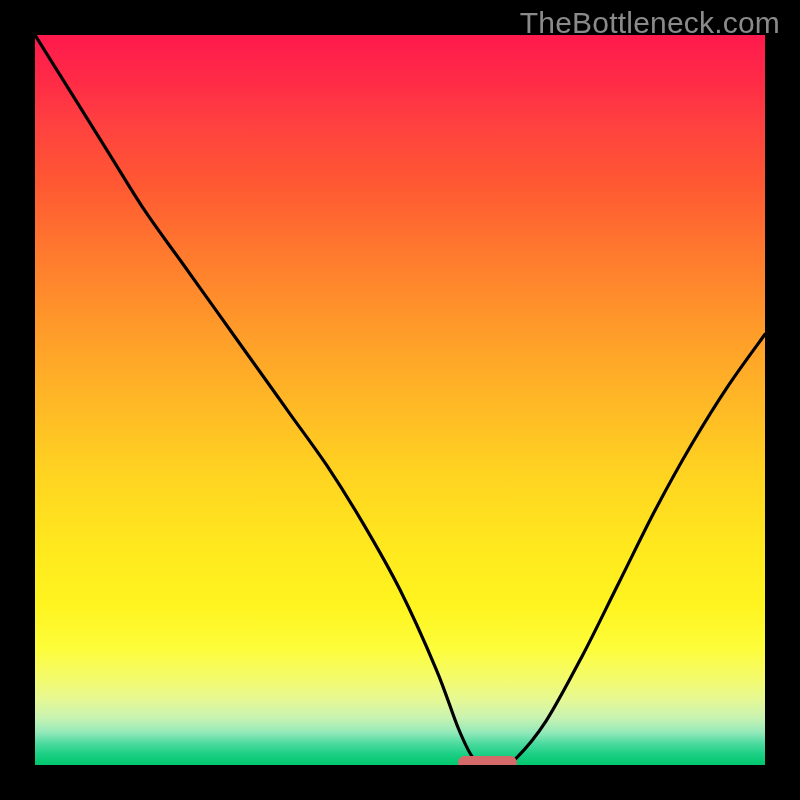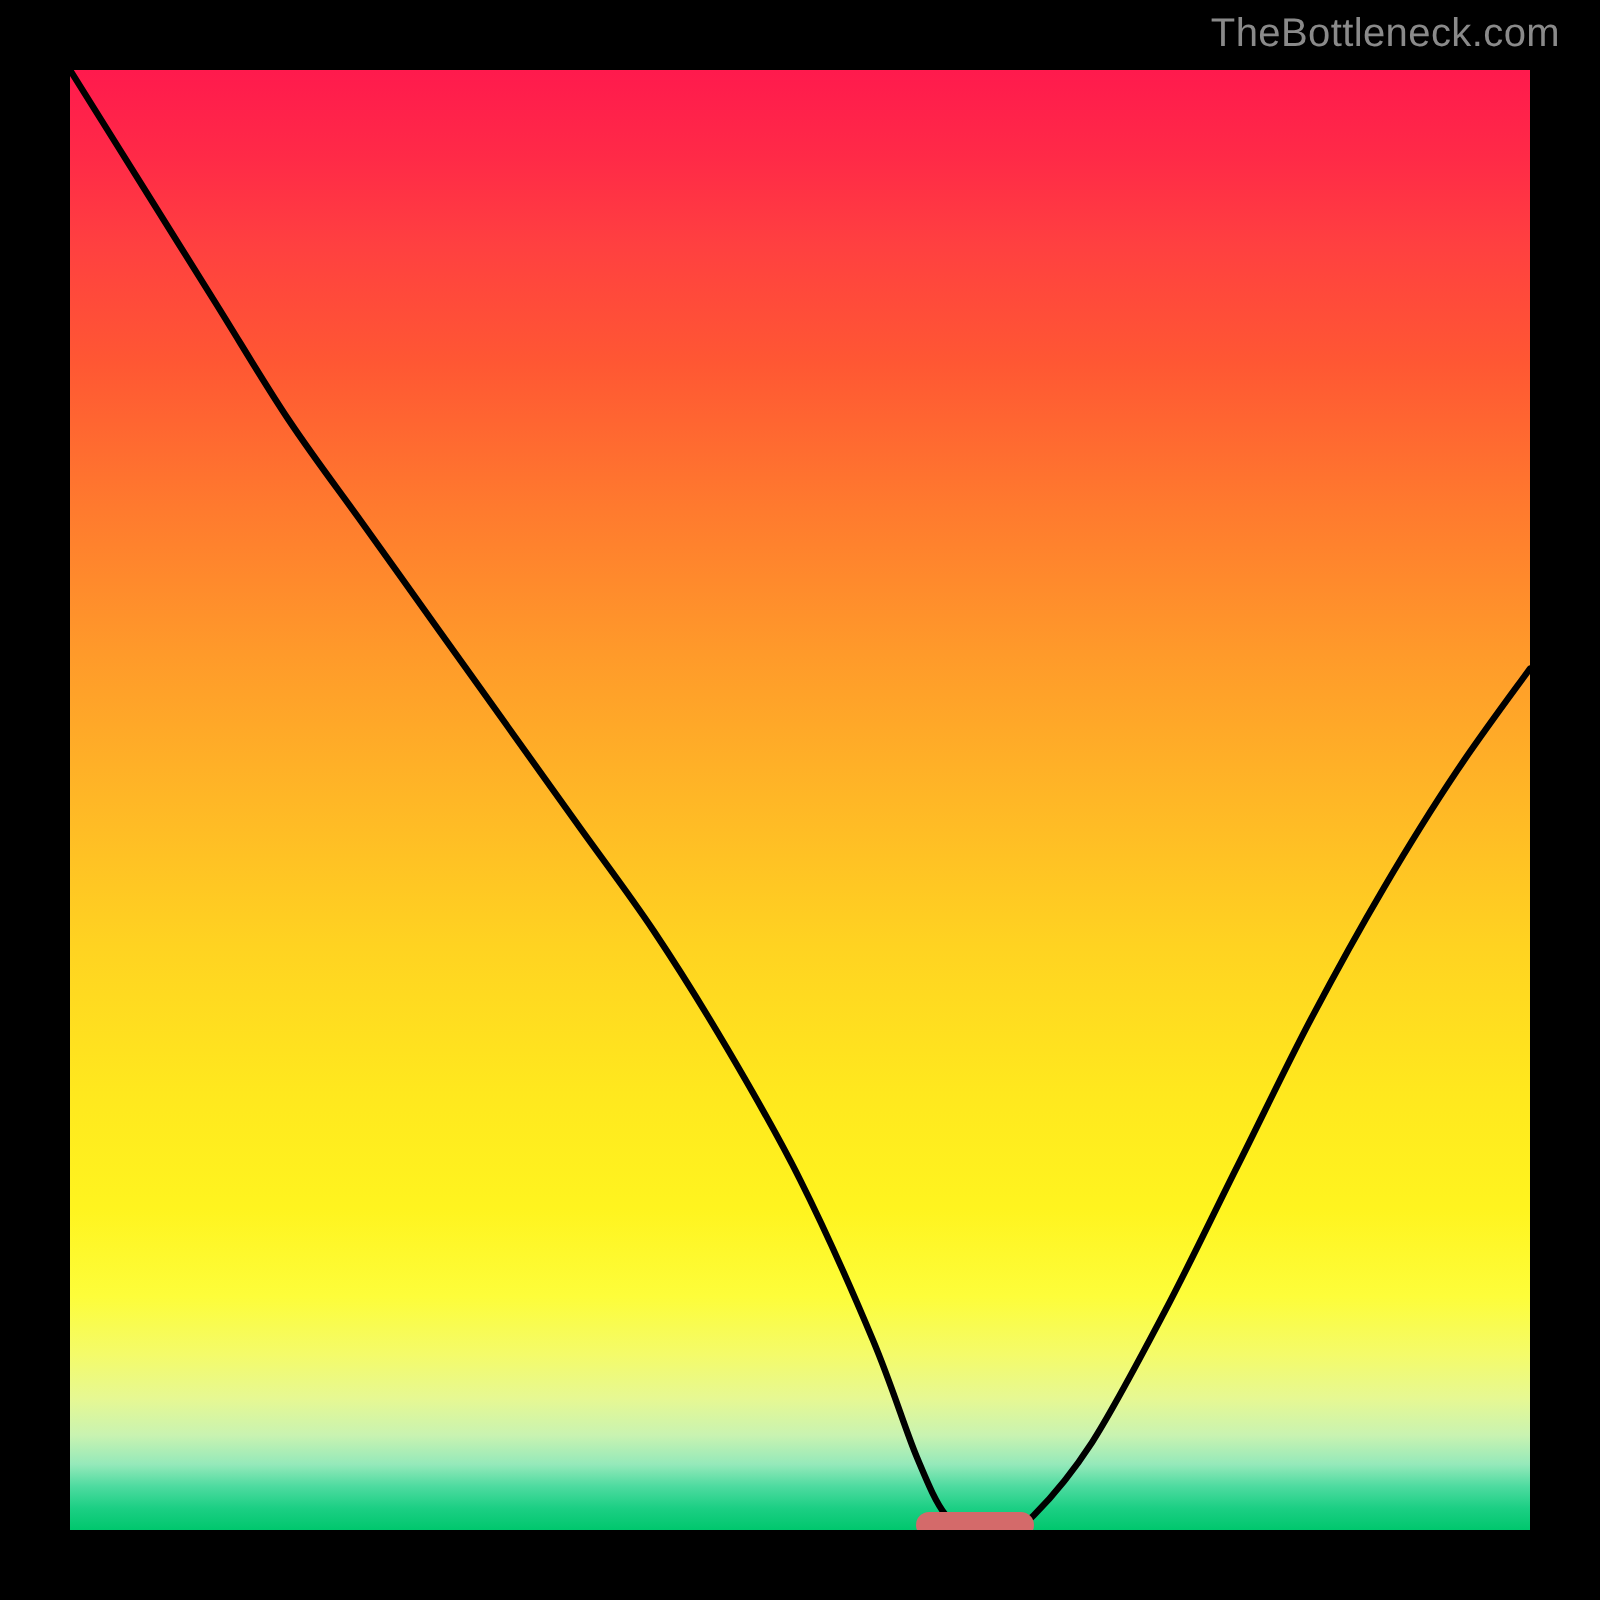--- a/index.html
+++ b/index.html
@@ -56,21 +56,21 @@
   .marker {
     position: absolute;
     background: #d46a6a;
     border-radius: 999px;
   }
   .watermark {
     position: absolute;
     top: 6px;
     right: 20px;
     color: #8a8a8a;
-    font-size: 20px;
+    font-size: 30px;
     font-weight: 500;
     letter-spacing: 0.2px;
     text-align: right;
   }
 </style>
 </head>
 <body>
 
 <div class="frame">
   <div class="watermark">TheBottleneck.com</div>

